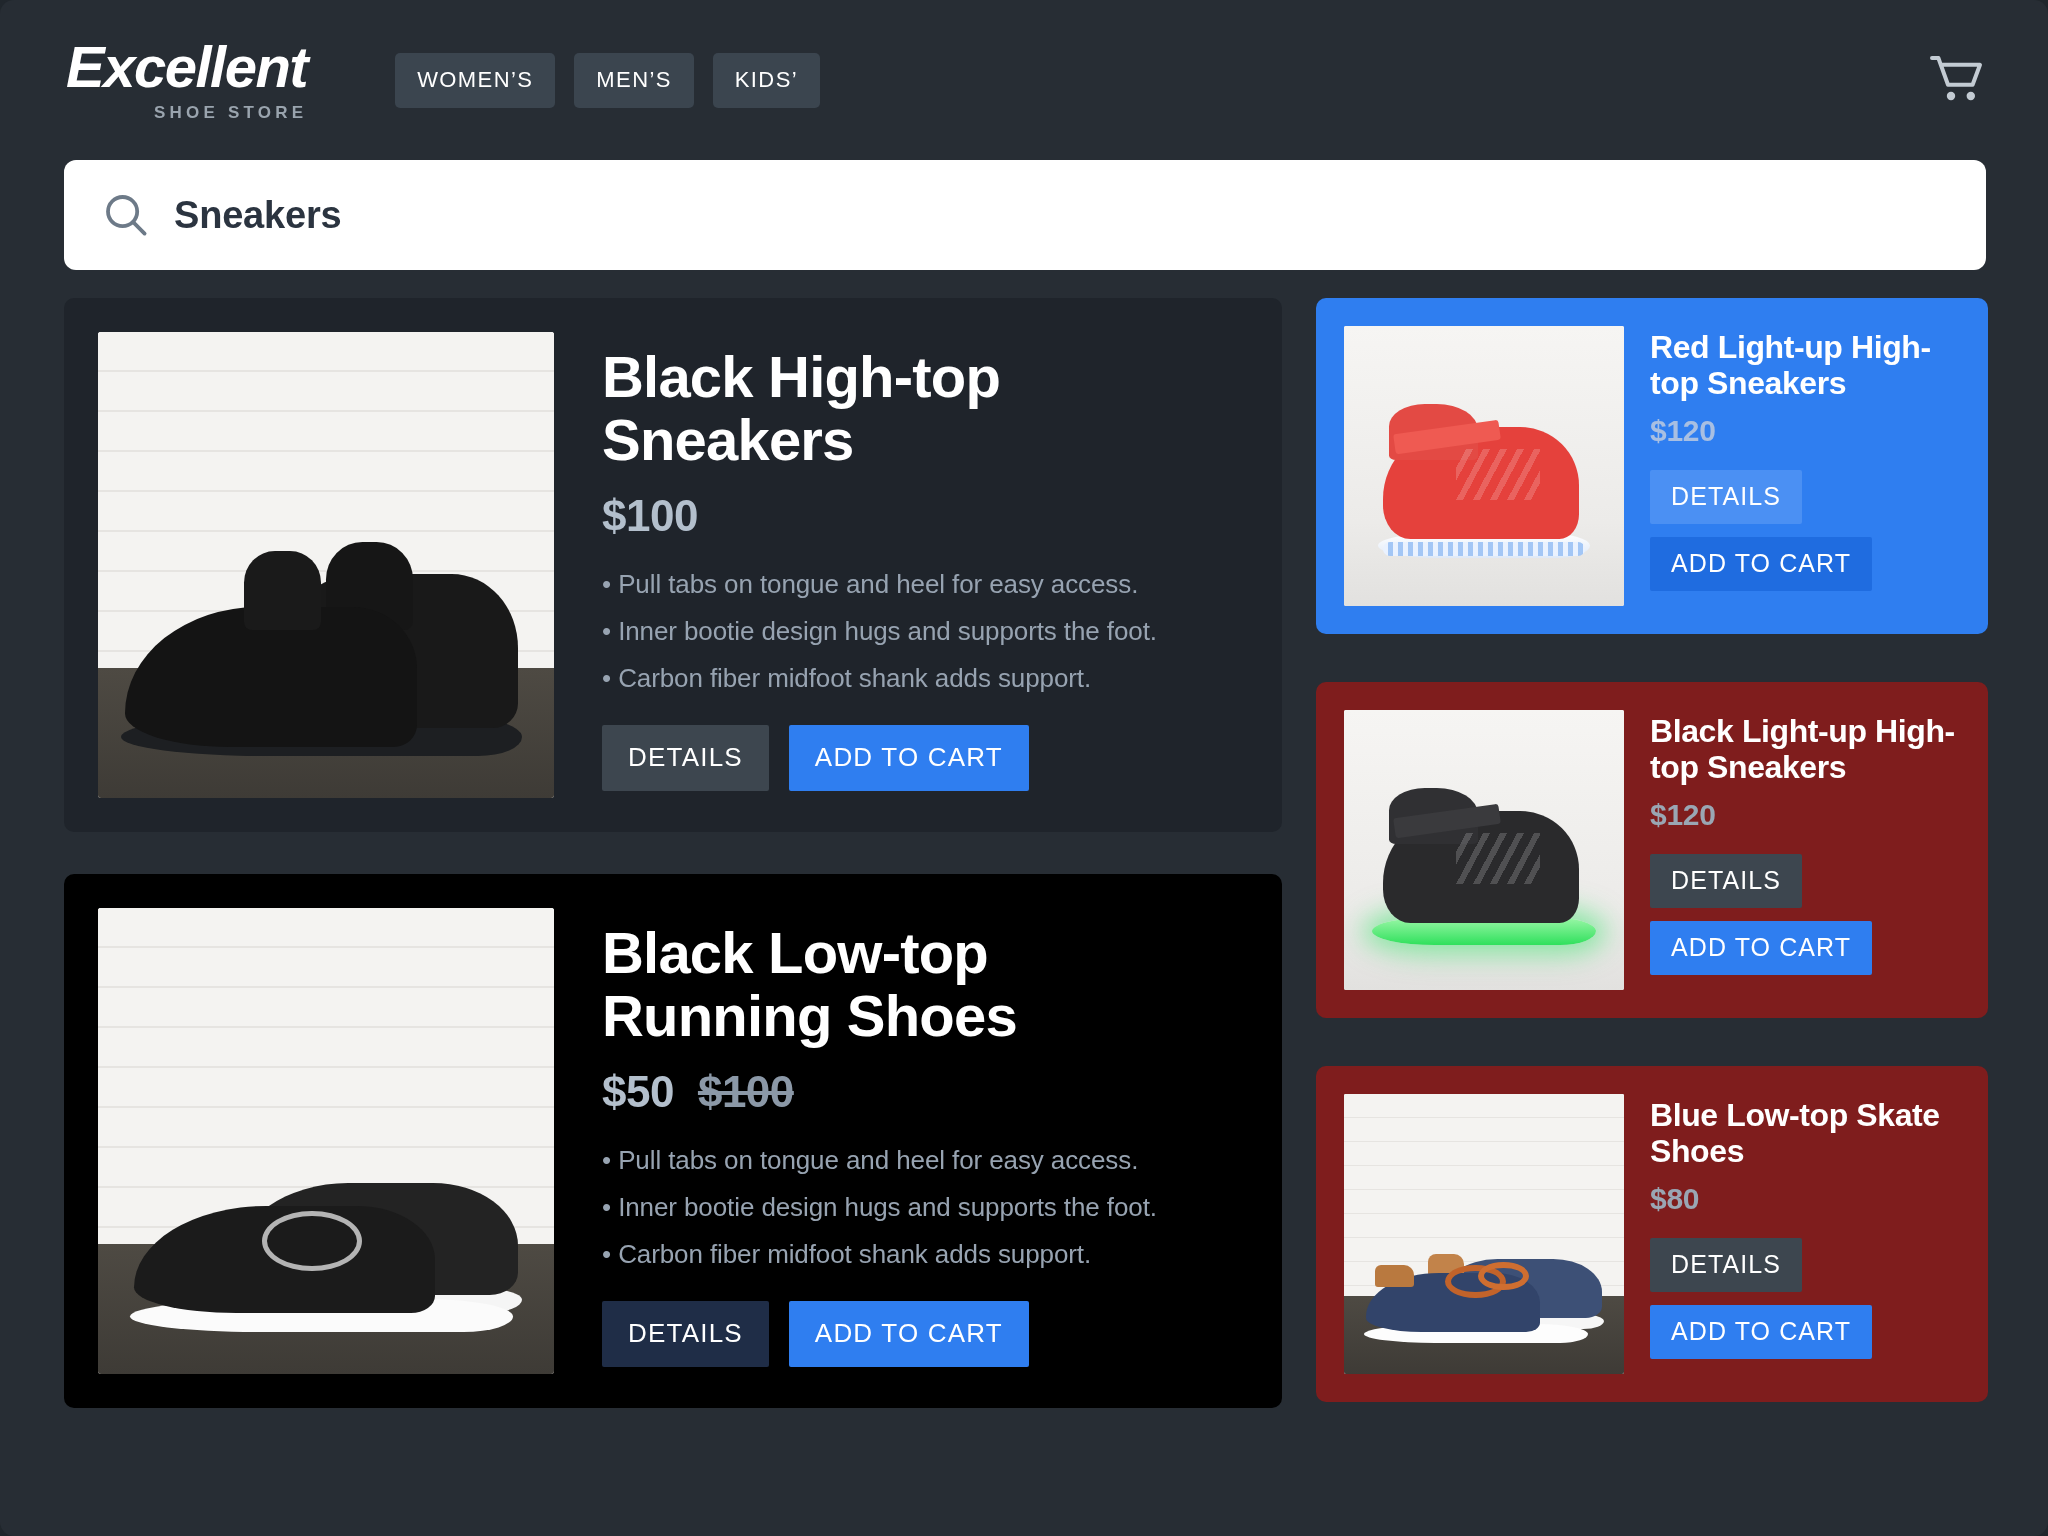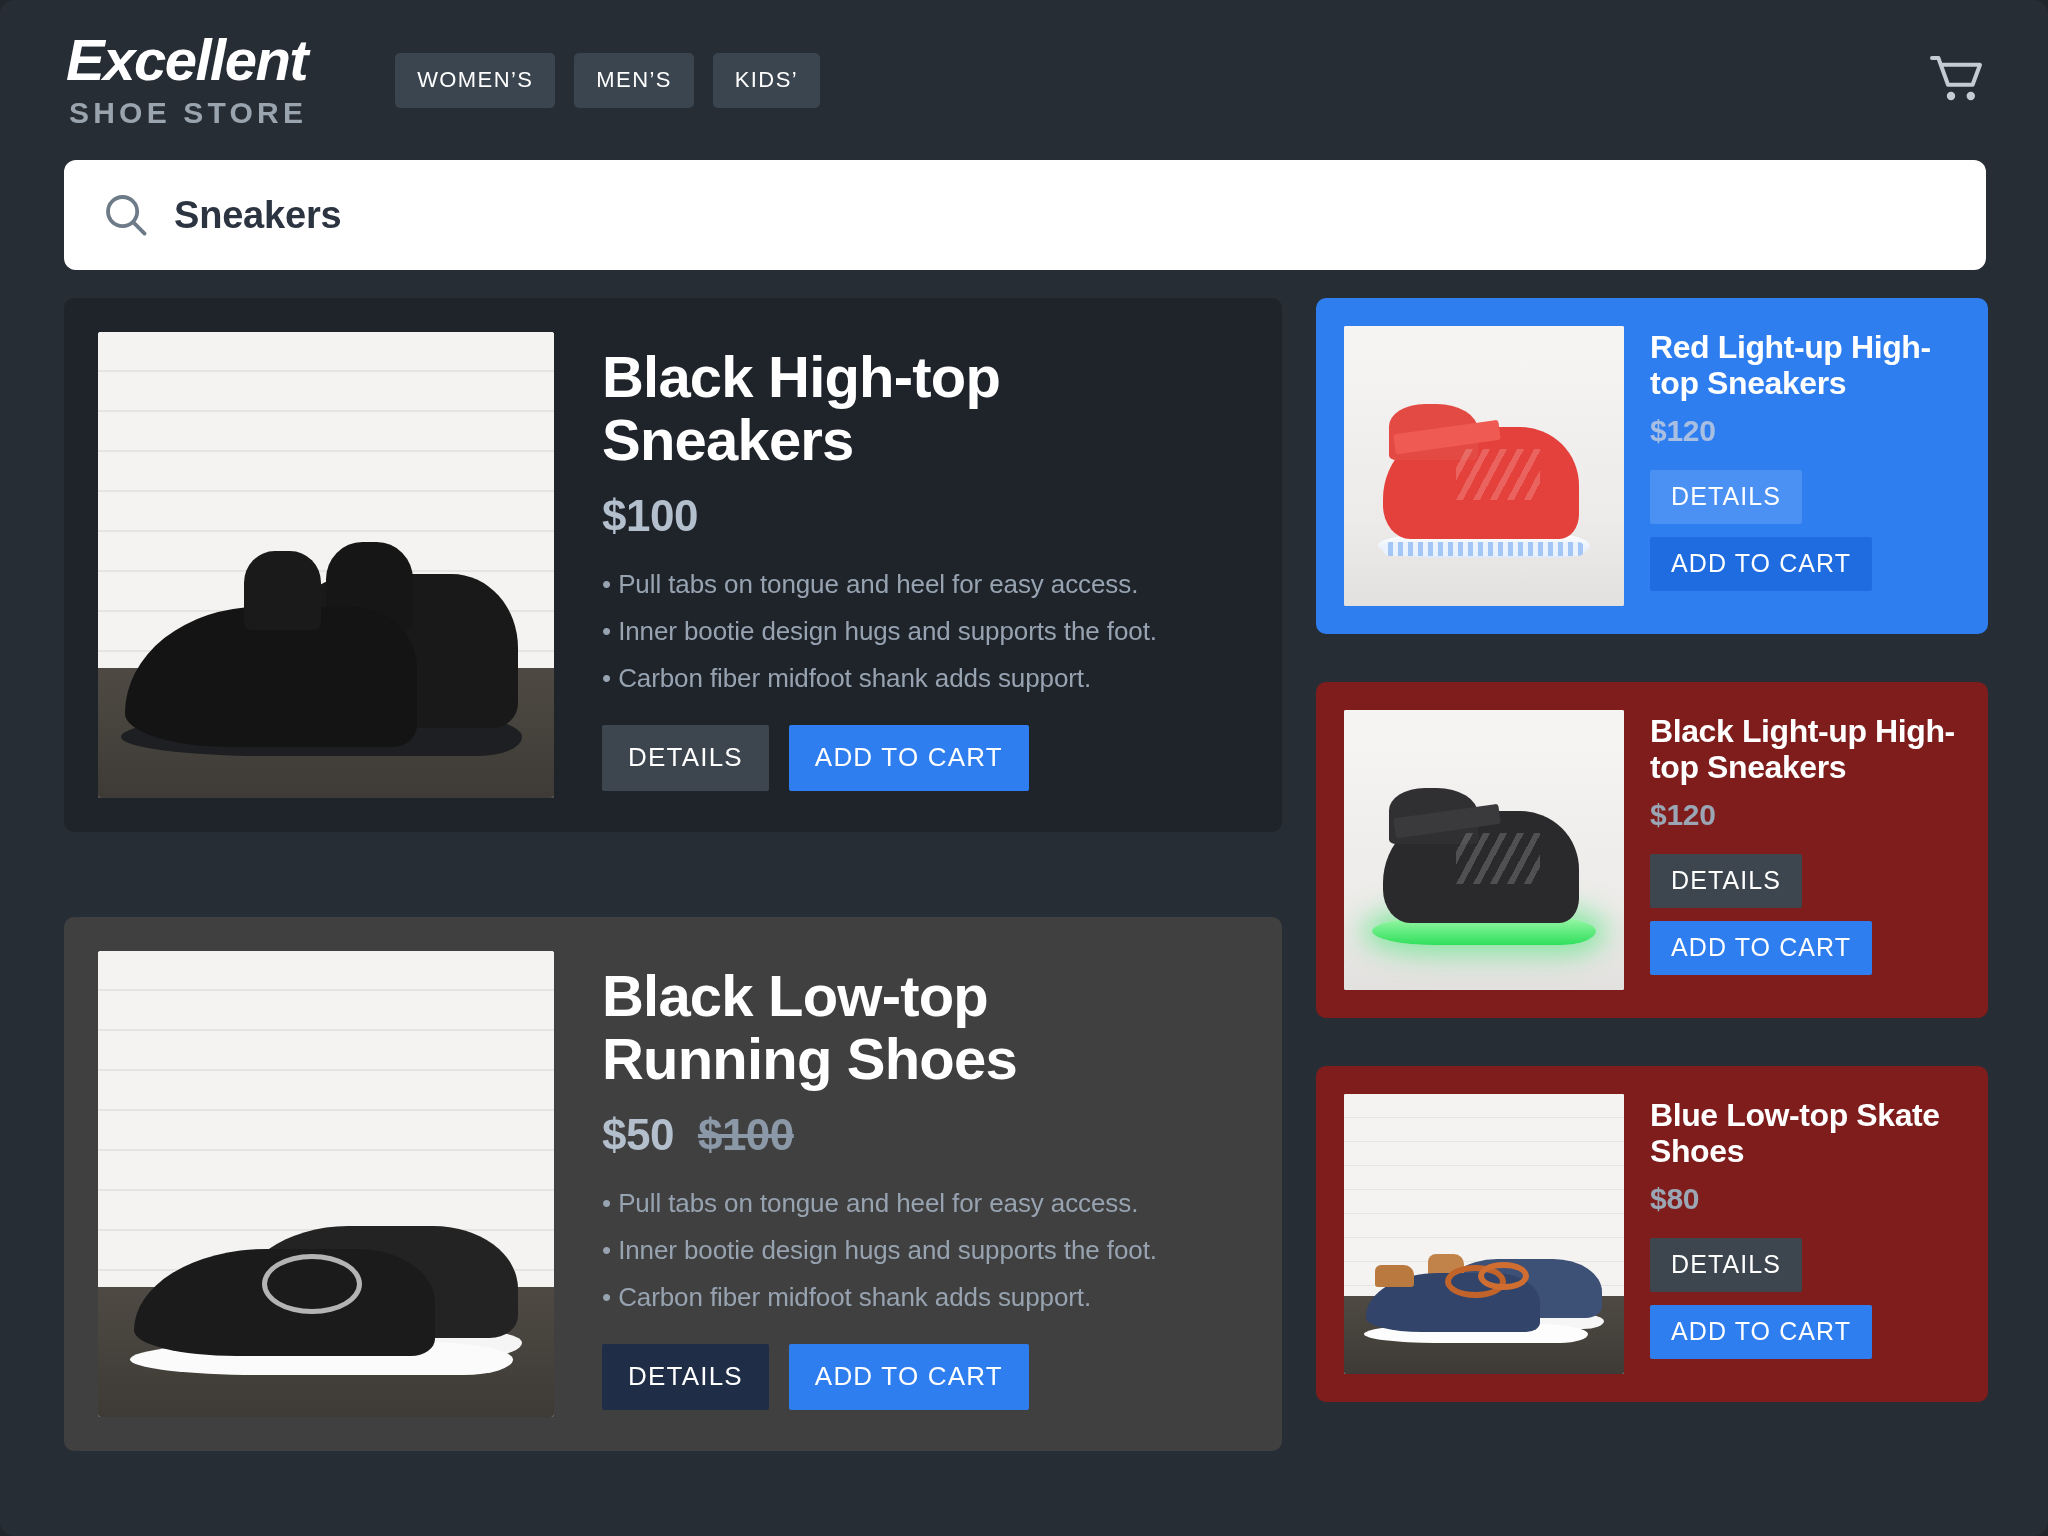--- a/index.html
+++ b/index.html
@@ -22,21 +22,21 @@
     display: flex; align-items: center;
     padding: 0 62px 0 66px;
   }
   .brand { display: flex; flex-direction: column; align-items: flex-start; margin-right: 88px; }
   .brand-name {
     font-size: 58px; font-weight: 700; font-style: italic;
     color: #ffffff; letter-spacing: -1.5px; line-height: 1.0;
     font-stretch: condensed;
   }
   .brand-sub {
-    font-size: 30px; font-weight: 700; color: #9aa4ae;
+    font-size: 17px; font-weight: 700; color: #9aa4ae;
     letter-spacing: 4.2px; margin-top: 7px; align-self: flex-end;
   }
   .nav { display: flex; gap: 19px; align-items: center; }
   .nav-btn {
     background: #3b454f; color: #ffffff;
     font-size: 22px; letter-spacing: 1.4px;
     padding: 14px 22px 15px 22px;
     border: none; border-radius: 5px; cursor: pointer;
     font-family: "Liberation Sans", sans-serif;
   }
@@ -64,21 +64,21 @@
   }
   .col-main { width: 1218px; display: flex; flex-direction: column; gap: 42px; }
   .col-side { width: 672px; display: flex; flex-direction: column; gap: 48px; }
 
   
   .feature {
     background: #1f242b; border-radius: 10px;
     display: flex; padding: 34px;
     gap: 0;
   }
-  .feature.highlight { background: #404040; margin-top: 43px; }
+  .feature.highlight { background: #000000; }
   .feature-img {
     width: 456px; height: 466px; flex: none;
     border-radius: 3px; overflow: hidden; position: relative;
     background: #f2f1ef;
   }
   .feature-info { padding: 14px 0 0 48px; flex: 1; }
   .feature-title {
     font-size: 58px; font-weight: 700; color: #ffffff;
     line-height: 1.08; letter-spacing: -0.8px;
     max-width: 500px;

